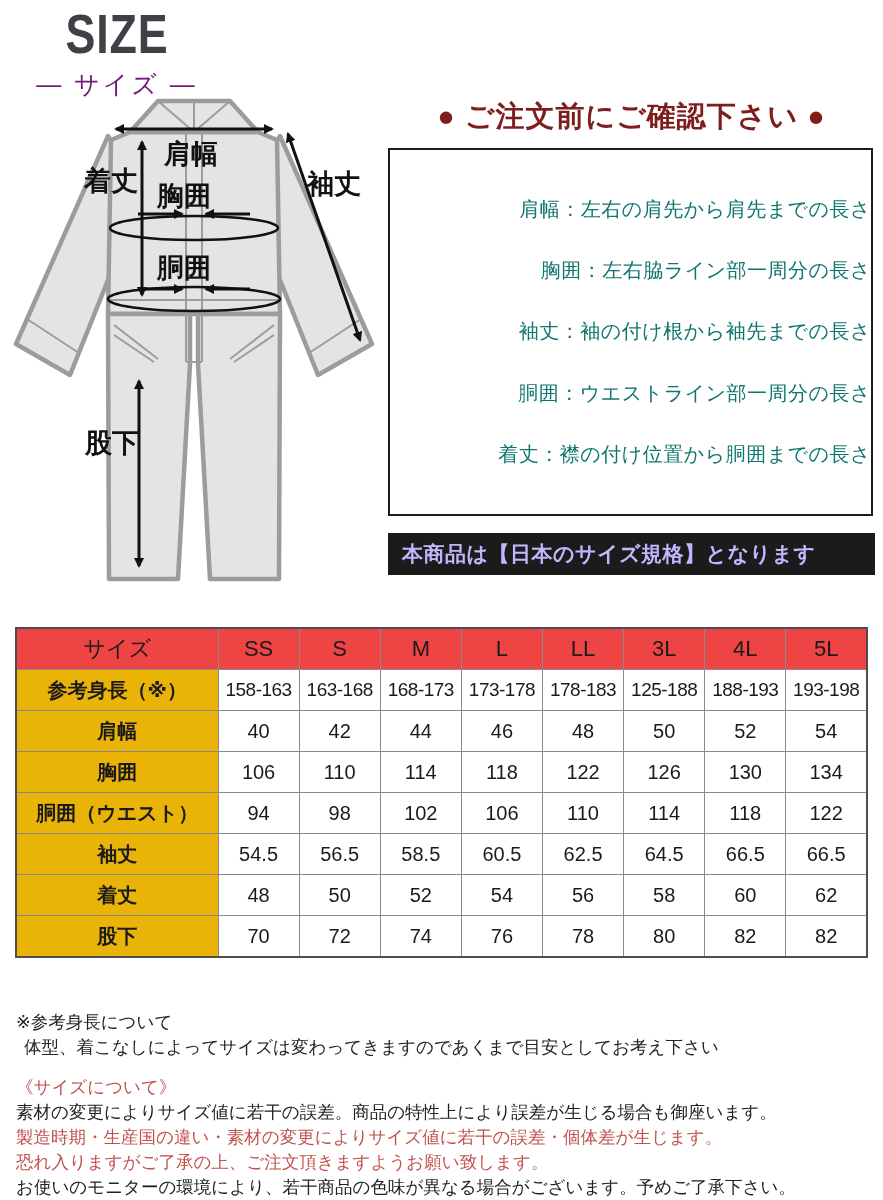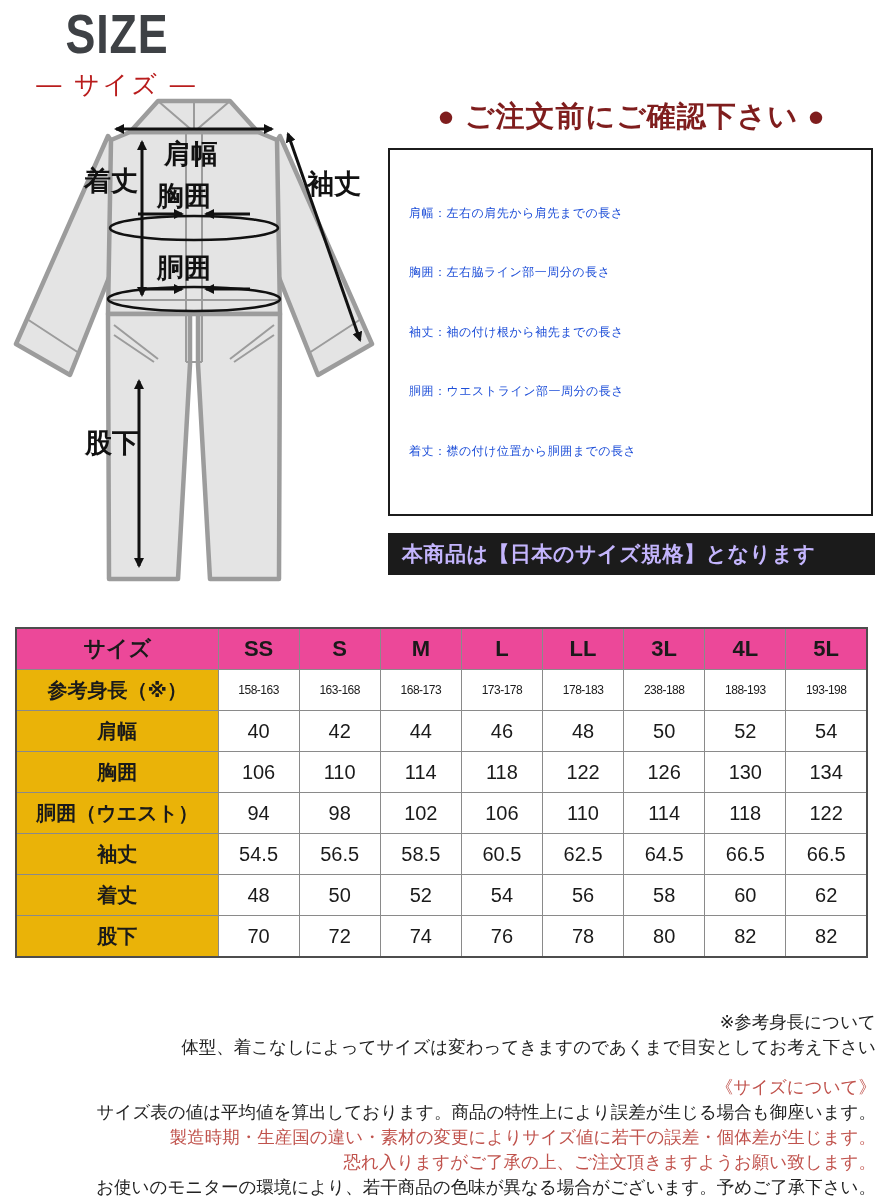--- a/index.html
+++ b/index.html
@@ -6,56 +6,56 @@
   .page{
     position:relative;width:883px;height:1200px;background:#ffffff;
     font-family:"Liberation Sans","DejaVu Sans",sans-serif;color:#1a1a1a;overflow:hidden;
   }
   
   .title-block{position:absolute;left:22px;top:6px;width:190px;text-align:center;}
   .title-en{
     font-size:56px;font-weight:800;color:#3e4145;letter-spacing:1px;line-height:1;
     transform:scaleX(.8);transform-origin:center;margin:0;
   }
-  .title-ja{font-size:25px;color:#b91c1c;letter-spacing:3px;margin-top:6px;white-space:nowrap;}
+  .title-ja{font-size:25px;color:#701a75;letter-spacing:3px;margin-top:6px;white-space:nowrap;}
   
   .diagram{position:absolute;left:8px;top:92px;}
   svg text{font-family:"Liberation Sans","DejaVu Sans",sans-serif;font-weight:600;fill:#111;}
   
   .notice-header{
     position:absolute;left:388px;top:97px;width:487px;text-align:center;
     font-size:29px;font-weight:bold;color:#7f1d1d;letter-spacing:1px;white-space:nowrap;
   }
   .notice-box{
     position:absolute;left:388px;top:148px;width:462px;height:340px;
     border:2px solid #1c1c1c;padding:12px 0 12px 19px;
     display:flex;flex-direction:column;justify-content:space-evenly;
   }
-  .def-line{font-size:12px;color:#1d4ed8;letter-spacing:.5px;white-space:nowrap;}
+  .def-line{font-size:20px;color:#0f766e;letter-spacing:.5px;white-space:nowrap;text-align:right;}
   .jis-bar{
     position:absolute;left:388px;top:533px;width:473px;height:42px;background:#1b1b1b;
     color:#c4b5fd;font-size:21px;font-weight:bold;line-height:42px;padding-left:14px;
     letter-spacing:.5px;white-space:nowrap;
   }
   
   .size-table{
     position:absolute;left:15px;top:627px;width:853px;
     border-collapse:collapse;table-layout:fixed;border:2px solid #4d4d4d;
   }
   .size-table col.label-col{width:202px;}
   .size-table th,.size-table td{
     border:1px solid #8a8a8a;height:40px;text-align:center;vertical-align:middle;
     padding:0 1px;overflow:hidden;
   }
-  .size-table thead th{background:#ec4899;font-size:22px;font-weight:bold;margin-left:48px;}
+  .size-table thead th{background:#ef4444;font-size:22px;font-weight:normal;margin-left:48px;}
   .size-table tbody th{background:#eab308;font-size:20px;font-weight:bold;white-space:nowrap;}
   .size-table td{background:#ffffff;font-size:20px;font-weight:normal;}
-  .size-table tr.row-height td{font-size:12px;letter-spacing:-0.5px;}
-  
-  .footnotes{position:absolute;left:16px;top:1010px;width:860px;font-size:17.5px;line-height:25px;color:#222;text-align:right;}
+  .size-table tr.row-height td{font-size:19px;letter-spacing:-0.5px;}
+  
+  .footnotes{position:absolute;left:16px;top:1010px;width:860px;font-size:17.5px;line-height:25px;color:#222;}
   .fn-body{padding-left:8px;}
   .fn-block2{margin-top:15px;}
   .fn-red{color:#c0524c;}
   .fn-title-red{color:#c0524c;}
 </style>
 </head>
 <body>
 
 <div class="page">
 
@@ -149,21 +149,21 @@
         </tr>
       </thead>
     <tbody id="size-body">
         <tr class="row-height">
           <th>参考身長（※）</th>
           <td>158-163</td>
           <td>163-168</td>
           <td>168-173</td>
           <td>173-178</td>
           <td>178-183</td>
-          <td>238-188</td>
+          <td>125-188</td>
           <td>188-193</td>
           <td>193-198</td>
         </tr>
         <tr>
           <th>肩幅</th>
           <td>40</td>
           <td>42</td>
           <td>44</td>
           <td>46</td>
           <td>48</td>
@@ -228,21 +228,21 @@
         </tr>
       </tbody>
   </table>
 
   <div class="footnotes">
     <div>※参考身長について</div>
     <div class="fn-body">体型、着こなしによってサイズは変わってきますのであくまで目安としてお考え下さい</div>
     <div class="fn-block2">
       <div class="fn-title-red">《サイズについて》</div>
       <div id="about-size-lines">
-          <div class="">サイズ表の値は平均値を算出しております。商品の特性上により誤差が生じる場合も御座います。</div>
+          <div class="">素材の変更によりサイズ値に若干の誤差。商品の特性上により誤差が生じる場合も御座います。</div>
           <div class="fn-red">製造時期・生産国の違い・素材の変更によりサイズ値に若干の誤差・個体差が生じます。</div>
           <div class="fn-red">恐れ入りますがご了承の上、ご注文頂きますようお願い致します。</div>
           <div class="">お使いのモニターの環境により、若干商品の色味が異なる場合がございます。予めご了承下さい。</div>
         </div>
     </div>
   </div>
 
 </div>
 
 </body></html>

